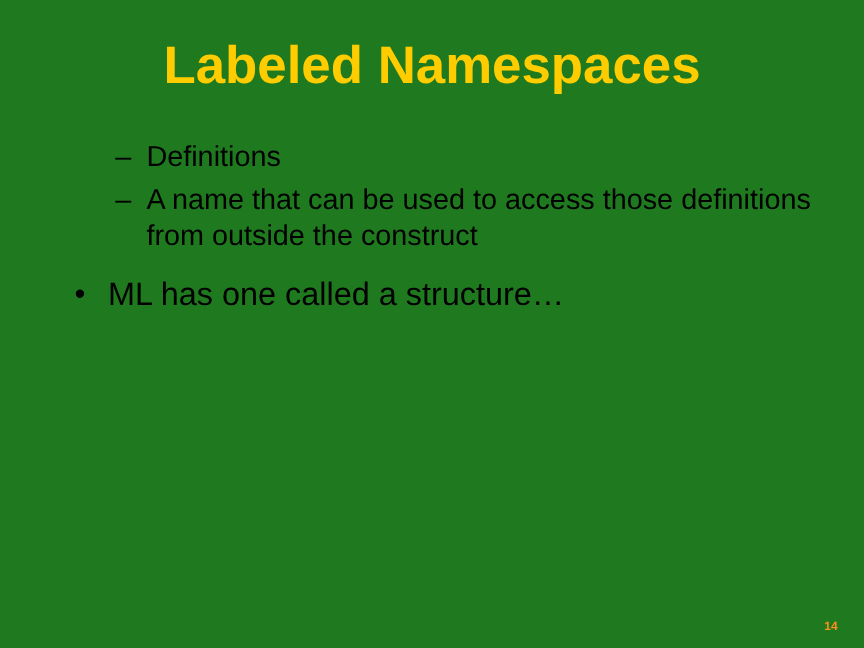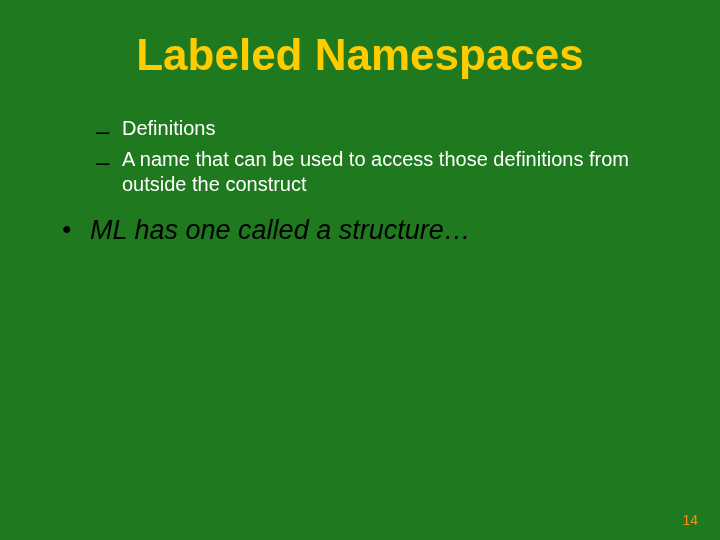--- a/index.html
+++ b/index.html
@@ -39,59 +39,59 @@
   .bullet-l1::before {
     content: "•";
     position: absolute;
     left: 2px;
     top: 0;
     color: #000;
     font-family: Arial, sans-serif;
     font-size: 26px;
   }
   .bullet-l2 {
-    color: #ffffff;
-    font-size: 20px;
+    color: #000000;
+    font-size: 24px;
     line-height: 1.25;
     margin: 6px 0 6px 36px;
     position: relative;
     padding-left: 26px;
   }
   .bullet-l2::before {
     content: "–";
     position: absolute;
     left: 0;
     top: 0;
     color: #000;
     font-family: Arial, sans-serif;
     font-size: 24px;
   }
   .page-number {
     position: absolute;
     bottom: 12px;
     right: 22px;
     color: #ff8c1a;
-    font-size: 14px;
-    font-weight: normal;
+    font-size: 10px;
+    font-weight: bold;
     font-family: Arial, sans-serif;
   }
 </style>
 </head>
 <body>
 
 <div class="slide">
   <div class="title">Labeled Namespaces</div>
   <div class="body">
 
     <div class="bullet-l2">
       <span>Definitions</span>
     </div>
     <div class="bullet-l2">
       <span>A name that can be used to access those definitions from outside the construct</span>
     </div>
 
-    <div class="bullet-l1" style="margin-top:16px;font-style:italic;">
+    <div class="bullet-l1" style="margin-top:16px;">
       <span>ML has one called a structure…</span>
     </div>
 
   </div>
   <div class="page-number">14</div>
 </div>
 
 </body></html>

